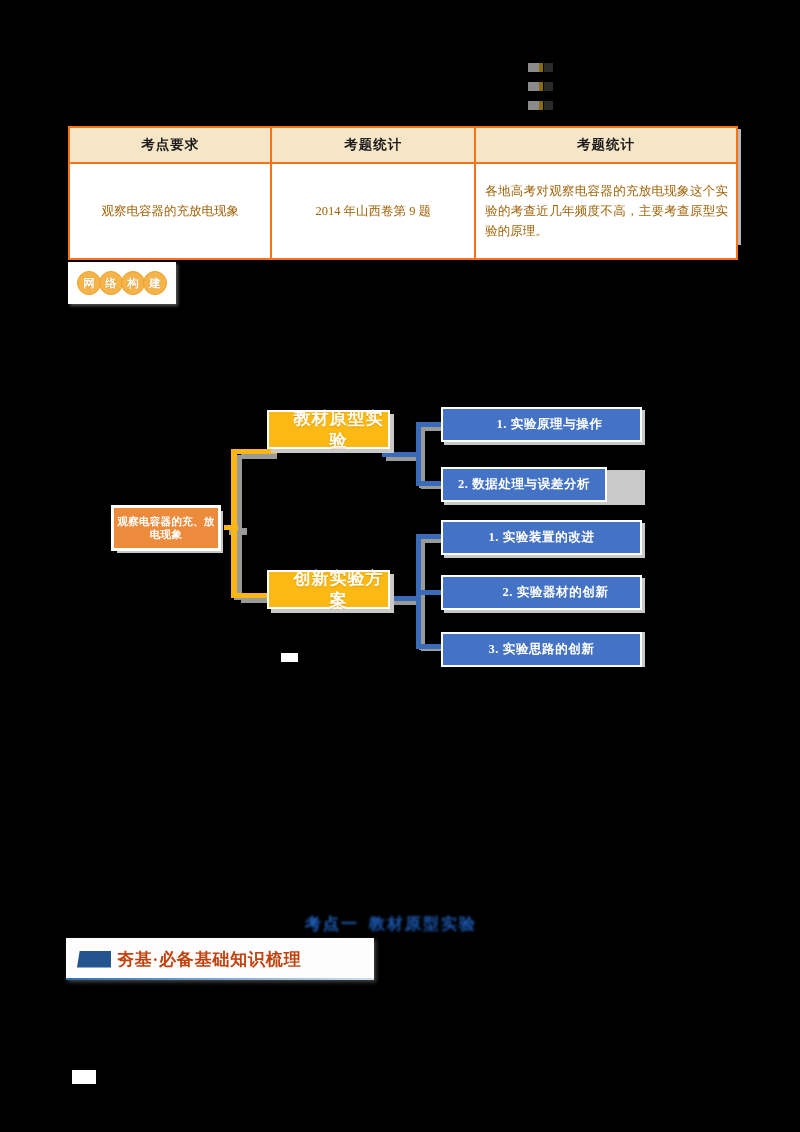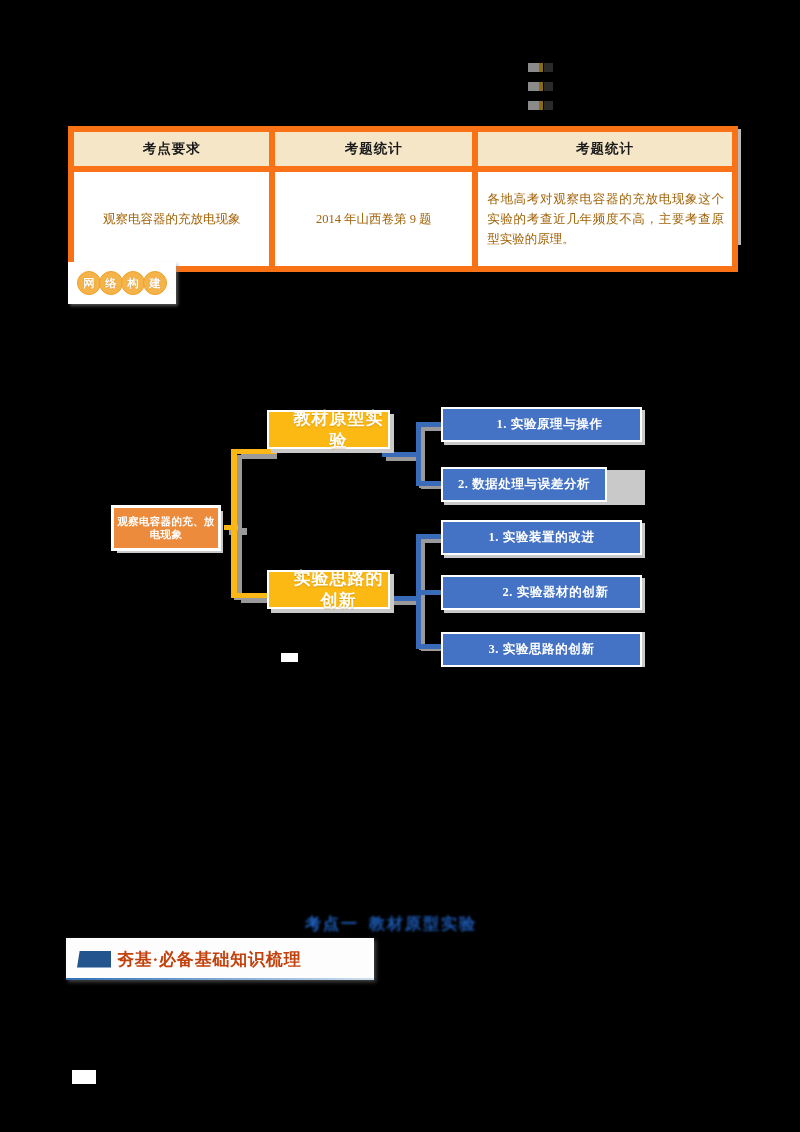--- a/index.html
+++ b/index.html
@@ -15,21 +15,21 @@
   .hdr-mark i{display:block;height:9px;}
   .hdr-mark i.g{width:11px;background:#8a8a8a;}
   .hdr-mark i.y{width:4px;background:#8a6d12;}
   .hdr-mark i.d{width:9px;background:#2a2a2a;margin-left:1px;}
 
   
   .tbl-wrap{position:absolute;left:68px;top:126px;width:670px;}
   .tbl-shadow{position:absolute;left:3px;top:3px;width:670px;height:116px;background:#b9b9b9;}
   table.exam{position:relative;border-collapse:collapse;width:670px;background:#fff;
     border:1px solid #d4a832;}
-  table.exam th,table.exam td{border:6px solid #f97316;vertical-align:middle;margin-left:20px;}
+  table.exam th,table.exam td{border:2px solid #f97316;vertical-align:middle;margin-left:20px;}
   table.exam thead th{
     background:#f5e6c8;height:32px;text-align:center;
     font-size:13.5px;font-weight:bold;color:#1a1a1a;letter-spacing:1px;
   }
   table.exam tbody td{background:#fff;height:82px;color:#a16207;font-size:12.5px;}
   .c1{width:207px;text-align:center;}
   .c2{width:208px;text-align:center;}
   .c3{width:253px;text-align:left;padding:6px 8px 6px 9px;line-height:1.62;}
   .c3 p{margin:0;text-align:justify;}
 
@@ -188,21 +188,21 @@
     <span class="lbl">观察电容器的充、放电现象</span>
   </div>
 
   <div class="n-shadow" style="left:271px;top:414px;width:123px;height:39px;"></div>
   <div class="node node-orange" style="left:267px;top:410px;width:123px;height:39px;">
     <span class="lbl">教材原型实验</span>
   </div>
 
   <div class="n-shadow" style="left:271px;top:574px;width:123px;height:39px;"></div>
   <div class="node node-orange" style="left:267px;top:570px;width:123px;height:39px;">
-    <span class="lbl">实验思路的创新</span>
+    <span class="lbl">创新实验方案</span>
   </div>
 
   <div class="n-shadow" style="left:444px;top:410px;width:201px;height:35px;"></div>
   <div class="node node-blue" style="left:441px;top:407px;width:201px;height:35px;padding-left:16px;">
     <span class="lbl">1. 实验原理与操作</span>
   </div>
 
   <div class="n-shadow" style="left:444px;top:470px;width:201px;height:35px;"></div>
   <div class="node node-blue" style="left:441px;top:467px;width:166px;height:35px;">
     <span class="lbl">2. 数据处理与误差分析</span>

